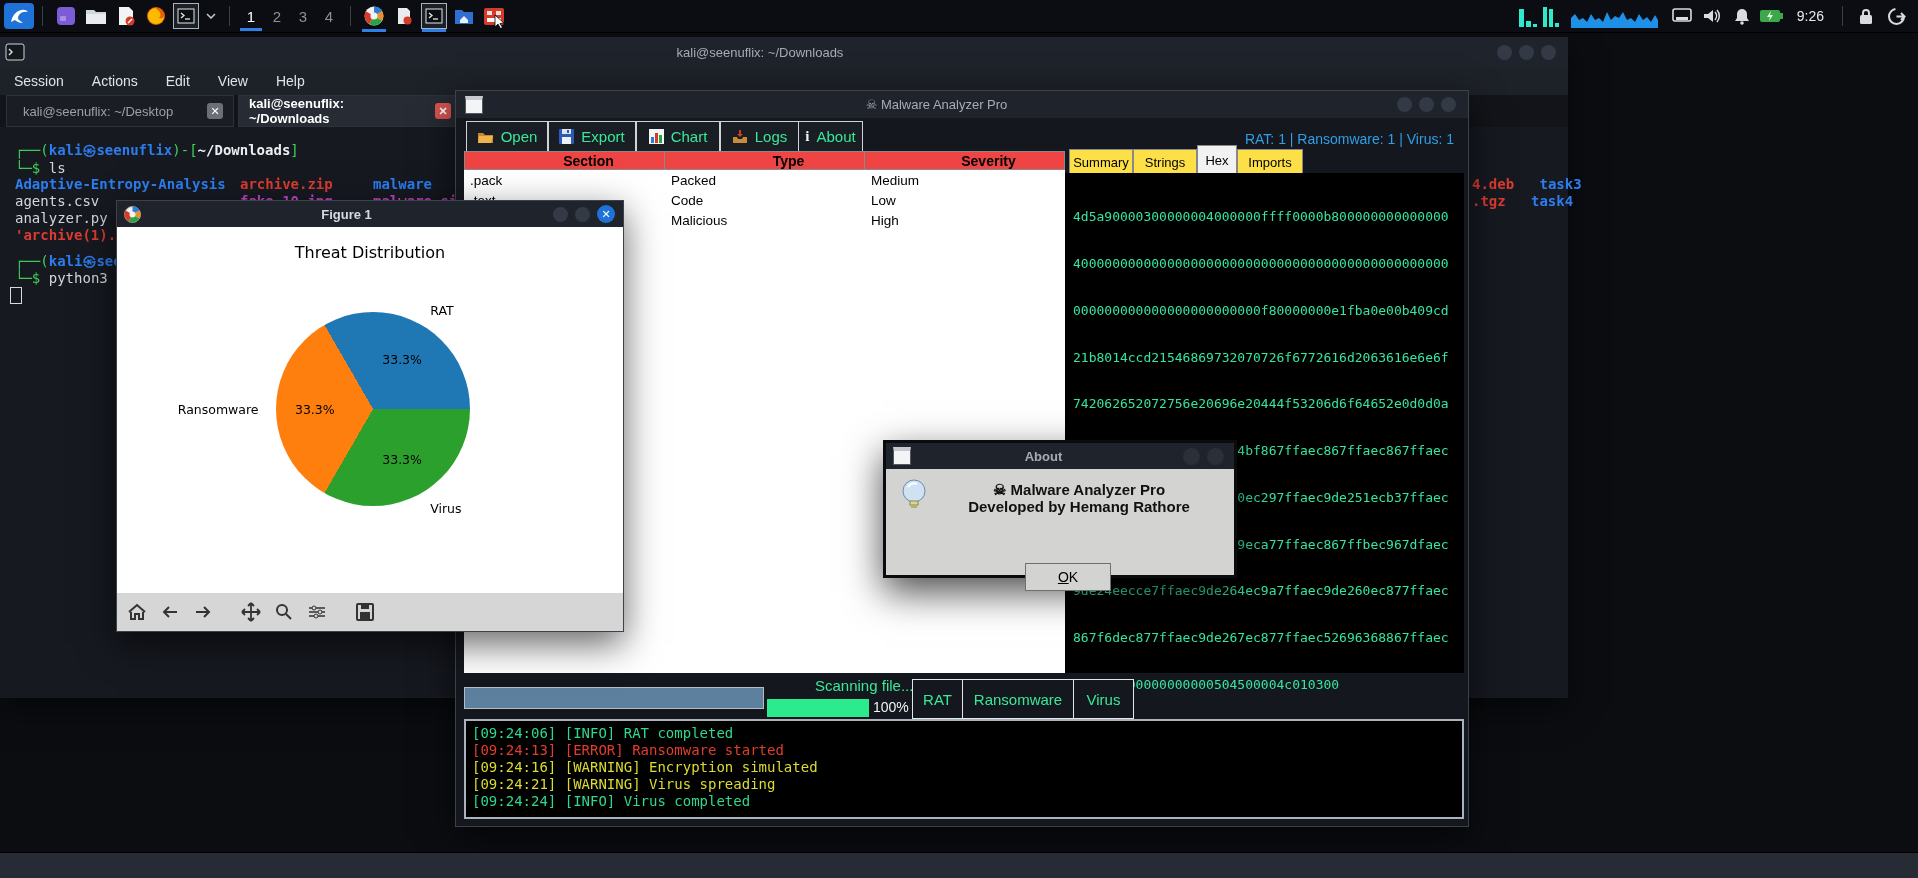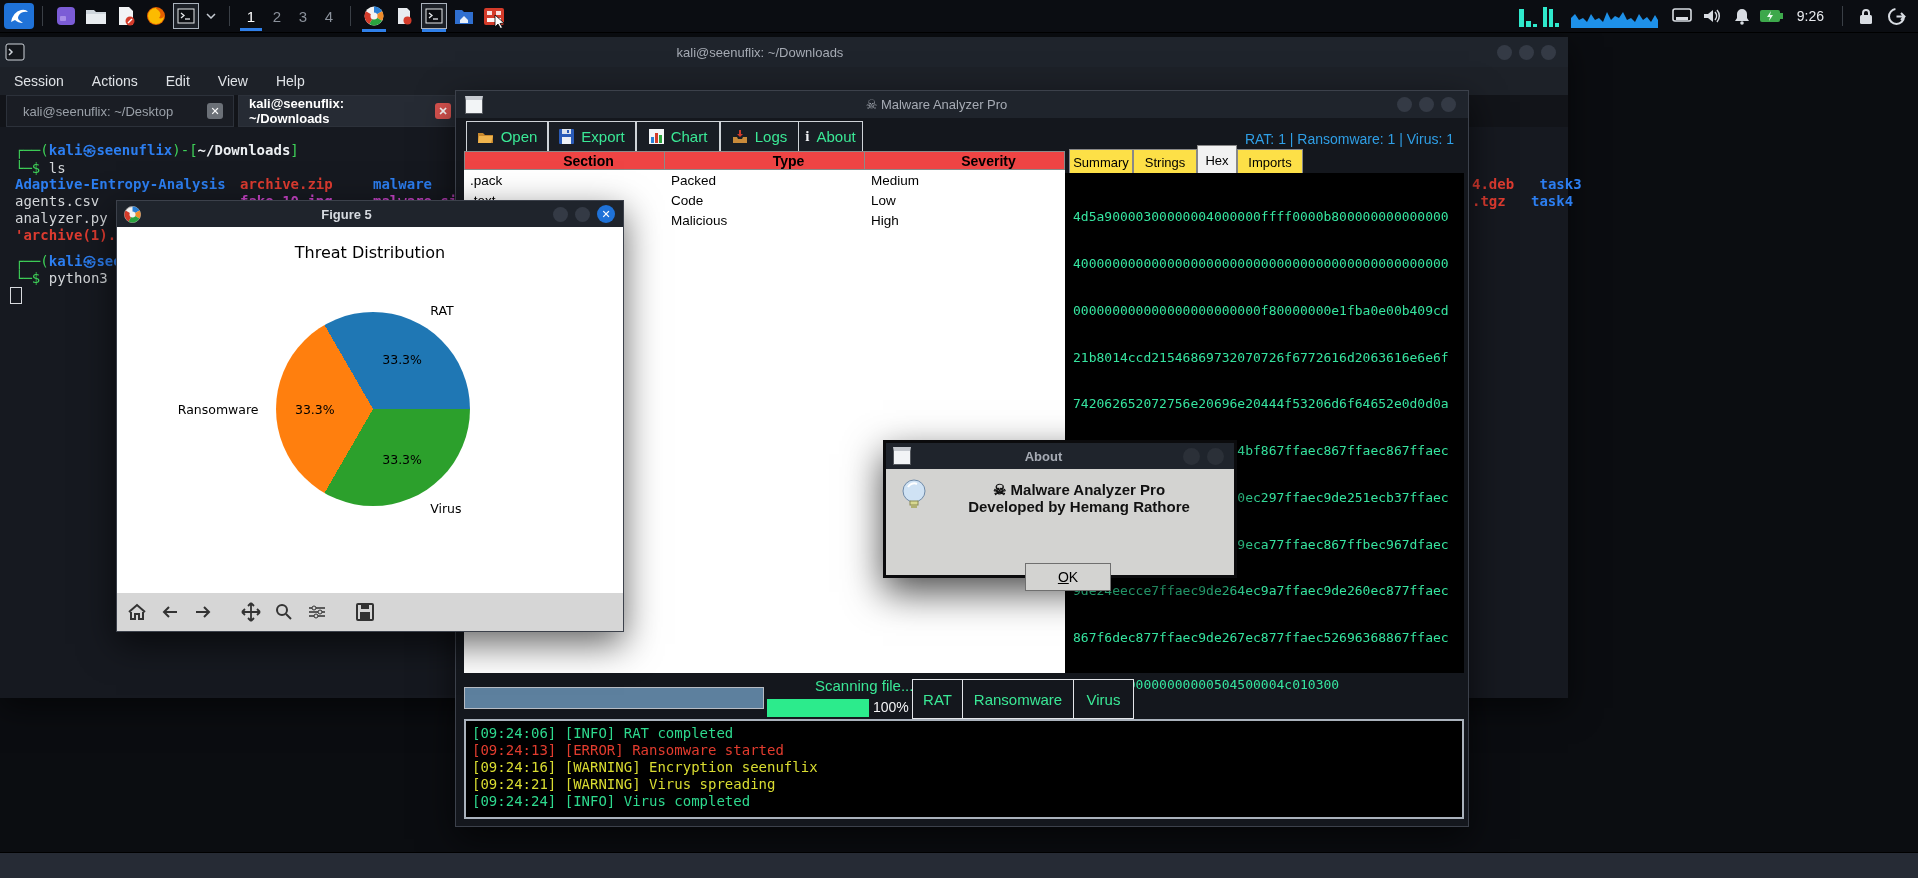--- a/index.html
+++ b/index.html
@@ -279,39 +279,39 @@
     <div id="pct-label">100%</div>
     <div id="mal-actions">
       <div class="act-btn" style="width:49px;">RAT</div>
       <div class="act-btn" style="width:110px;">Ransomware</div>
       <div class="act-btn" style="width:59px;">Virus</div>
     </div>
 
     <div id="logbox">
       <div class="log-info">[09:24:06] [INFO] RAT completed</div>
       <div class="log-error">[09:24:13] [ERROR] Ransomware started</div>
-      <div class="log-warning">[09:24:16] [WARNING] Encryption seenuflix</div>
+      <div class="log-warning">[09:24:16] [WARNING] Encryption simulated</div>
       <div class="log-warning">[09:24:21] [WARNING] Virus spreading</div>
       <div class="log-info">[09:24:24] [INFO] Virus completed</div>
     </div>
   </div>
 
   <div id="figure">
     <div class="titlebar" id="fig-titlebar">
       <span class="p-icon">
         <svg width="17" height="17" viewBox="0 0 17 17">
             <circle cx="8.5" cy="8.5" r="8" fill="#f2f2f2" stroke="#999"></circle>
             <path d="M8.5 8.5L8.5.5A8 8 0 0 1 15.4 4.5z" fill="#2a7fd4"></path>
             <path d="M8.5 8.5L15.4 4.5A8 8 0 0 1 15.4 12.5z" fill="#f08c2a"></path>
             <path d="M8.5 8.5L15.4 12.5A8 8 0 0 1 4.5 15.4z" fill="#2aa43e"></path>
             <path d="M8.5 8.5L4.5 15.4A8 8 0 0 1 1.6 4.5z" fill="#d43b2a"></path>
             <circle cx="8.5" cy="8.5" r="3" fill="#f2f2f2"></circle>
           </svg>
       </span>
-      <span class="title-text" id="fig-title">Figure 5</span>
+      <span class="title-text" id="fig-title">Figure 1</span>
       <span class="circle-btn"></span>
       <span class="circle-btn"></span>
       <span class="fig-close" style="margin-right:8px;">✕</span>
     </div>
     <div id="fig-canvas">
       <div id="fig-charttitle">Threat Distribution</div>
       <div id="pie" style="background: conic-gradient(from 90deg, rgb(44, 160, 44) 0deg, rgb(44, 160, 44) 120deg, rgb(255, 127, 14) 120deg, rgb(255, 127, 14) 240deg, rgb(31, 119, 180) 240deg, rgb(31, 119, 180) 360deg);"></div>
       <div style="position: absolute; left: 0px; top: 0px;">
           <span class="pie-label" style="left: 313.23px; top: 82.8747px; transform: translate(0px, -50%);">RAT</span>
           <span class="pie-pct" style="left: 285.1px; top: 131.597px; transform: translate(-50%, -50%);">33.3%</span>

